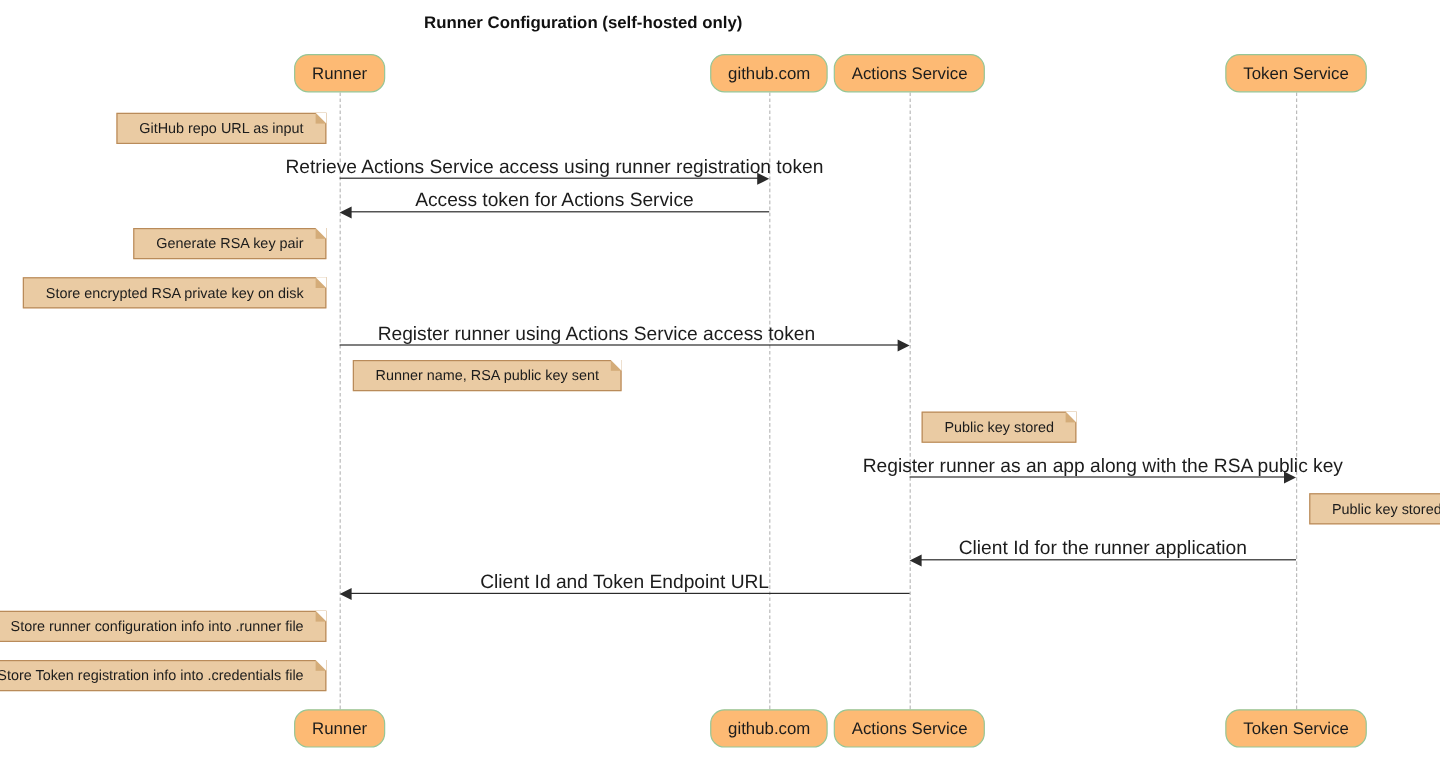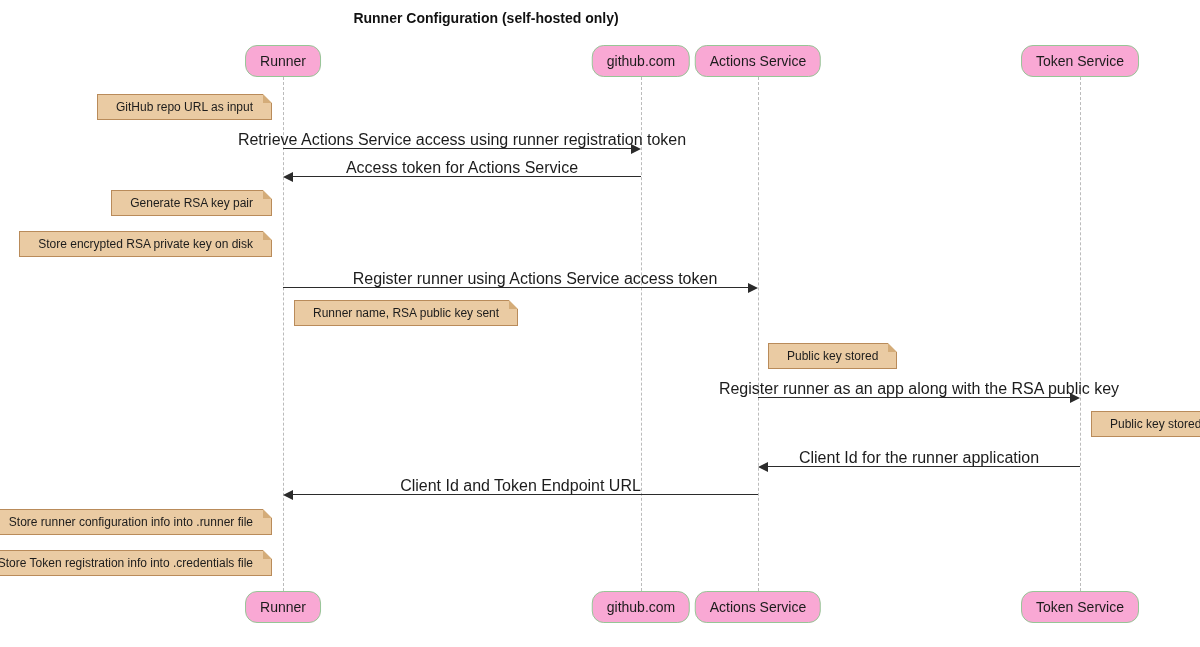--- a/index.html
+++ b/index.html
@@ -22,21 +22,21 @@
     color: #111111;
   }
   .lifeline {
     position: absolute;
     width: 0;
     border-left: 1px dashed #bbbbbb;
   }
   .participant {
     position: absolute;
     transform: translateX(-50%);
-    background: #f9a8d4;
+    background: #fdba74;
     border: 1px solid #96c696;
     border-radius: 12px;
     padding: 7px 14px;
     font-size: 14px;
     color: #1c1c1c;
     white-space: nowrap;
     line-height: 16px;
   }
   .note {
     position: absolute;
@@ -113,21 +113,21 @@
     <div class="note" style="top: 509px; right: 928px;">Store runner configuration info into .runner file</div>
     <div class="note" style="top: 550px; right: 928px;">Store Token registration info into .credentials file</div>
     <div class="msg-line" style="left: 283px; top: 148px; width: 354px;"></div>
     <div class="msg-head right" style="top: 144px; left: 631px;"></div>
     <div class="msg-label" style="left: 462px; top: 131px;">Retrieve Actions Service access using runner registration token</div>
     <div class="msg-line" style="left: 287px; top: 176px; width: 354px;"></div>
     <div class="msg-head left" style="top: 172px; left: 283px;"></div>
     <div class="msg-label" style="left: 462px; top: 159px;">Access token for Actions Service</div>
     <div class="msg-line" style="left: 283px; top: 287px; width: 471px;"></div>
     <div class="msg-head right" style="top: 283px; left: 748px;"></div>
-    <div class="msg-label" style="left: 535px; top: 270px;">Register runner using Actions Service access token</div>
+    <div class="msg-label" style="left: 497px; top: 270px;">Register runner using Actions Service access token</div>
     <div class="msg-line" style="left: 758px; top: 397px; width: 318px;"></div>
     <div class="msg-head right" style="top: 393px; left: 1070px;"></div>
     <div class="msg-label" style="left: 919px; top: 380px;">Register runner as an app along with the RSA public key</div>
     <div class="msg-line" style="left: 762px; top: 466px; width: 318px;"></div>
     <div class="msg-head left" style="top: 462px; left: 758px;"></div>
     <div class="msg-label" style="left: 919px; top: 449px;">Client Id for the runner application</div>
     <div class="msg-line" style="left: 287px; top: 494px; width: 471px;"></div>
     <div class="msg-head left" style="top: 490px; left: 283px;"></div>
     <div class="msg-label" style="left: 520.5px; top: 477px;">Client Id and Token Endpoint URL</div>
   </div>

